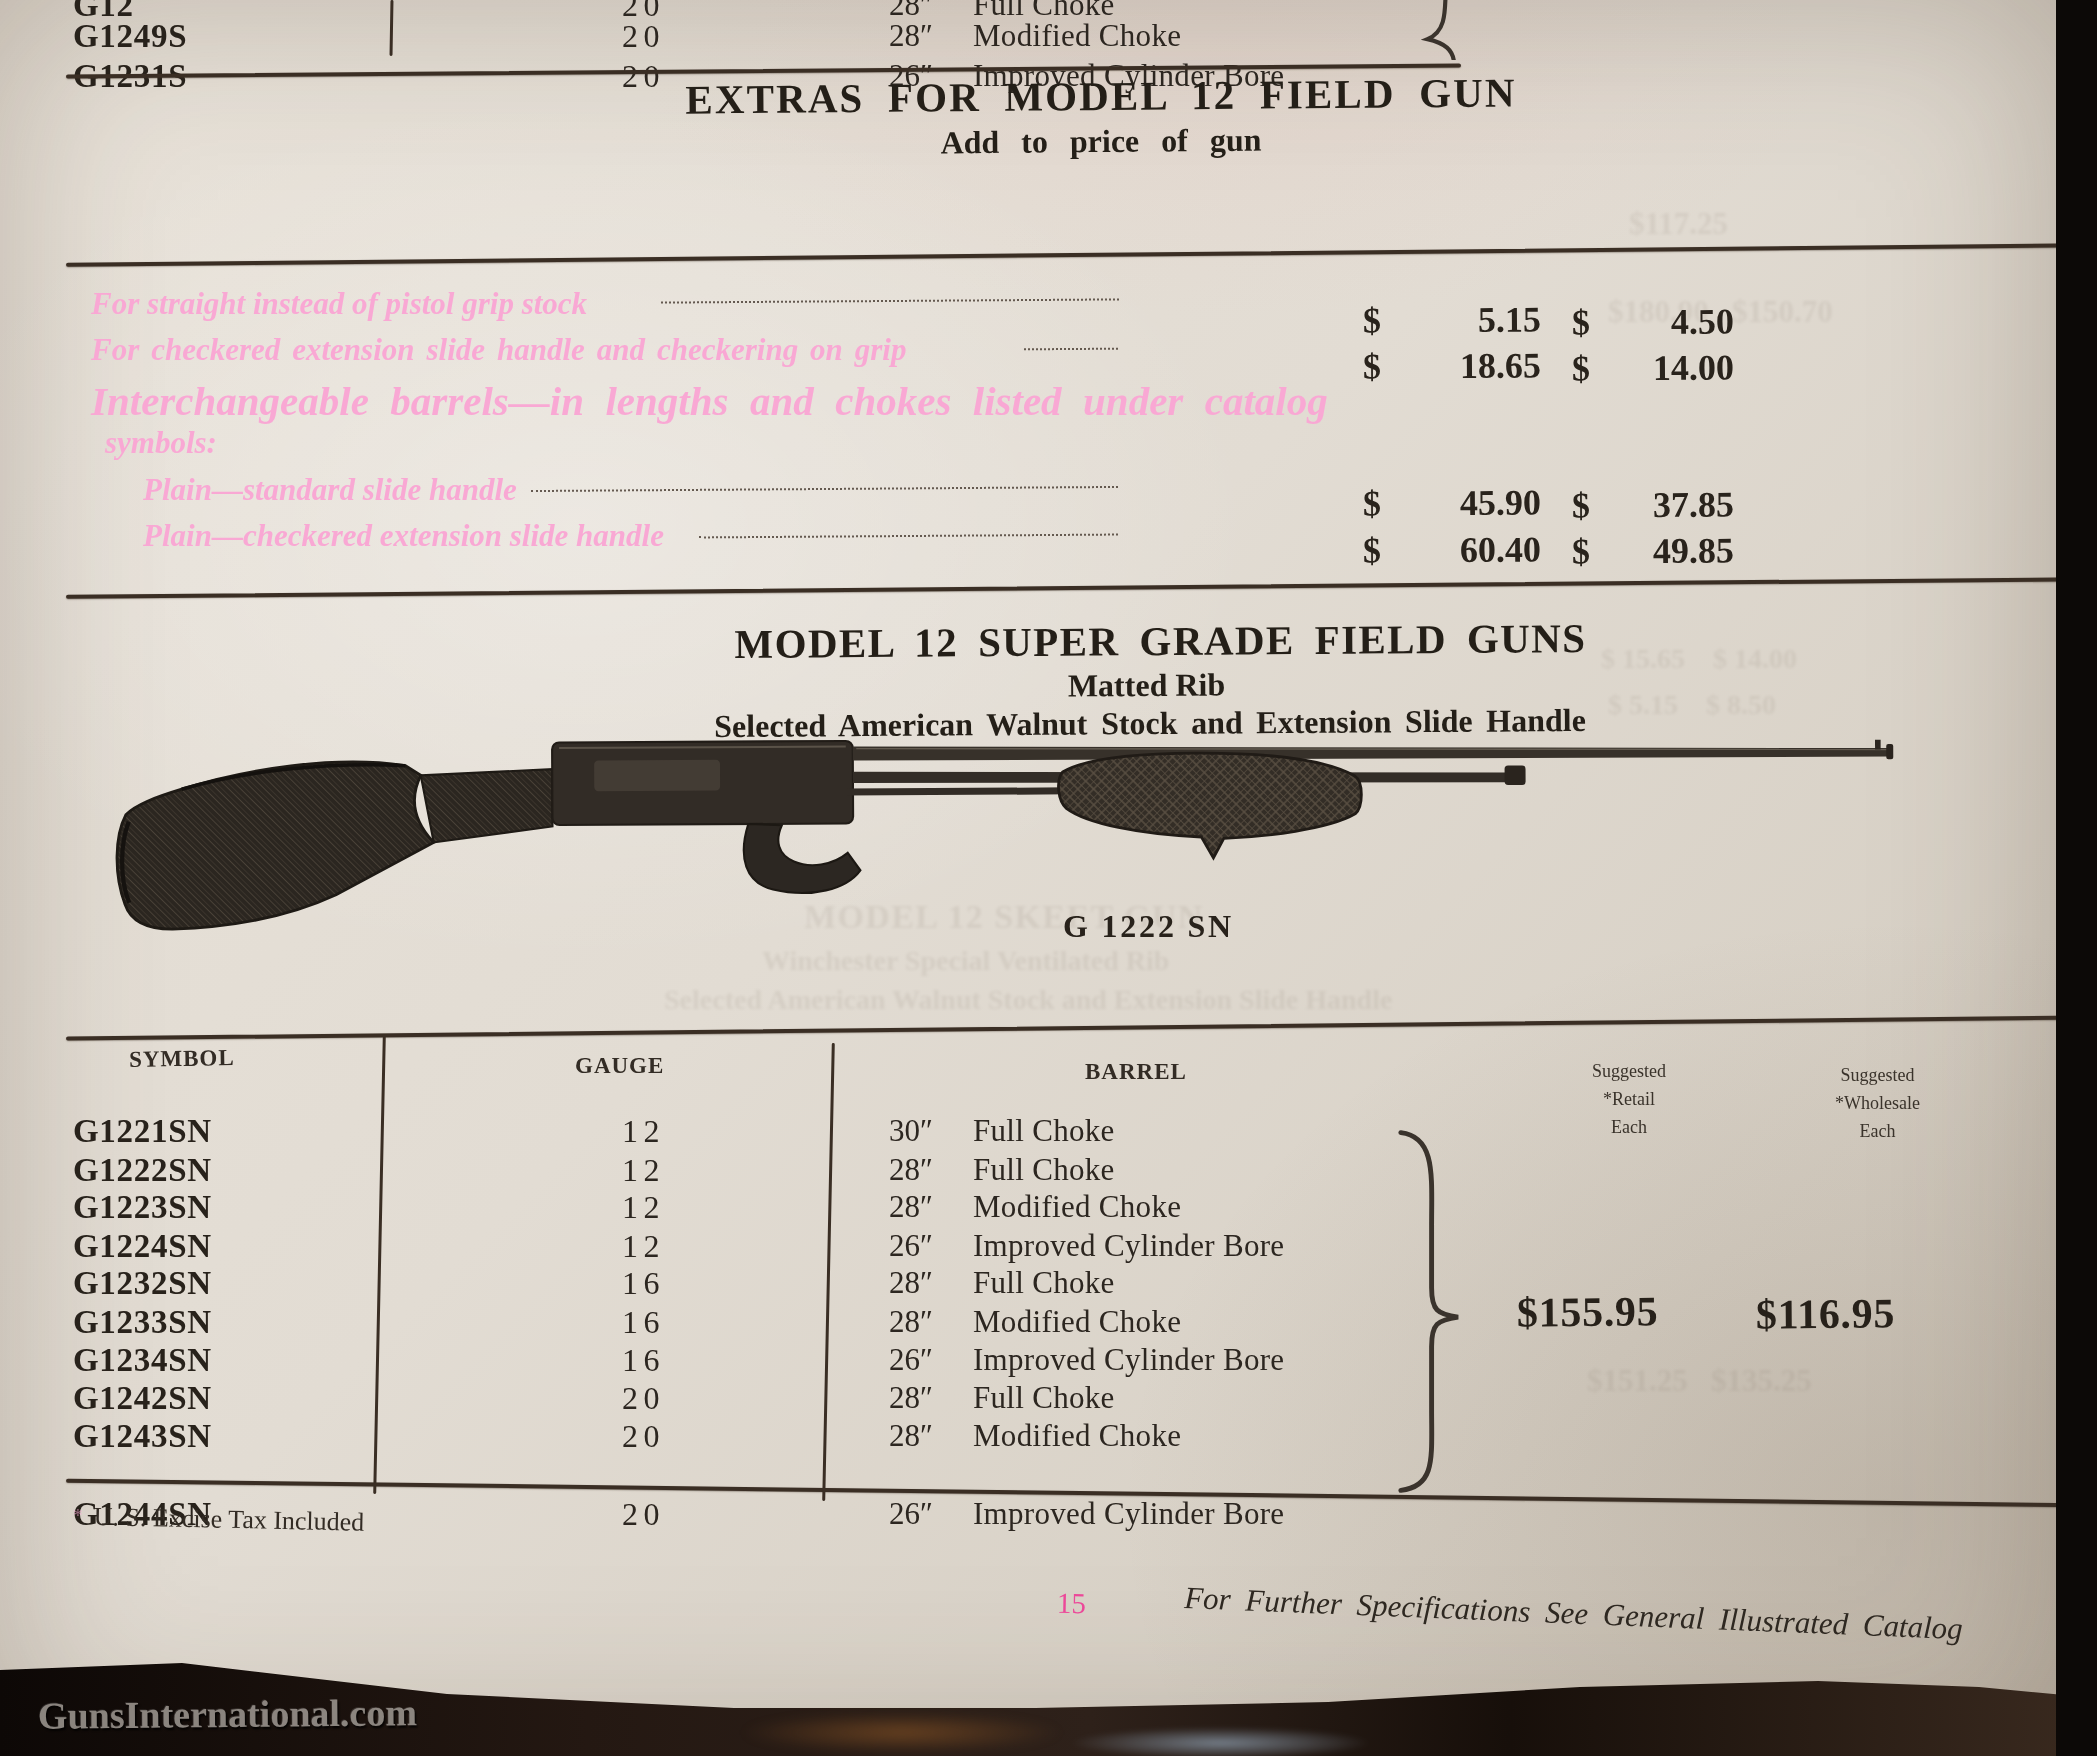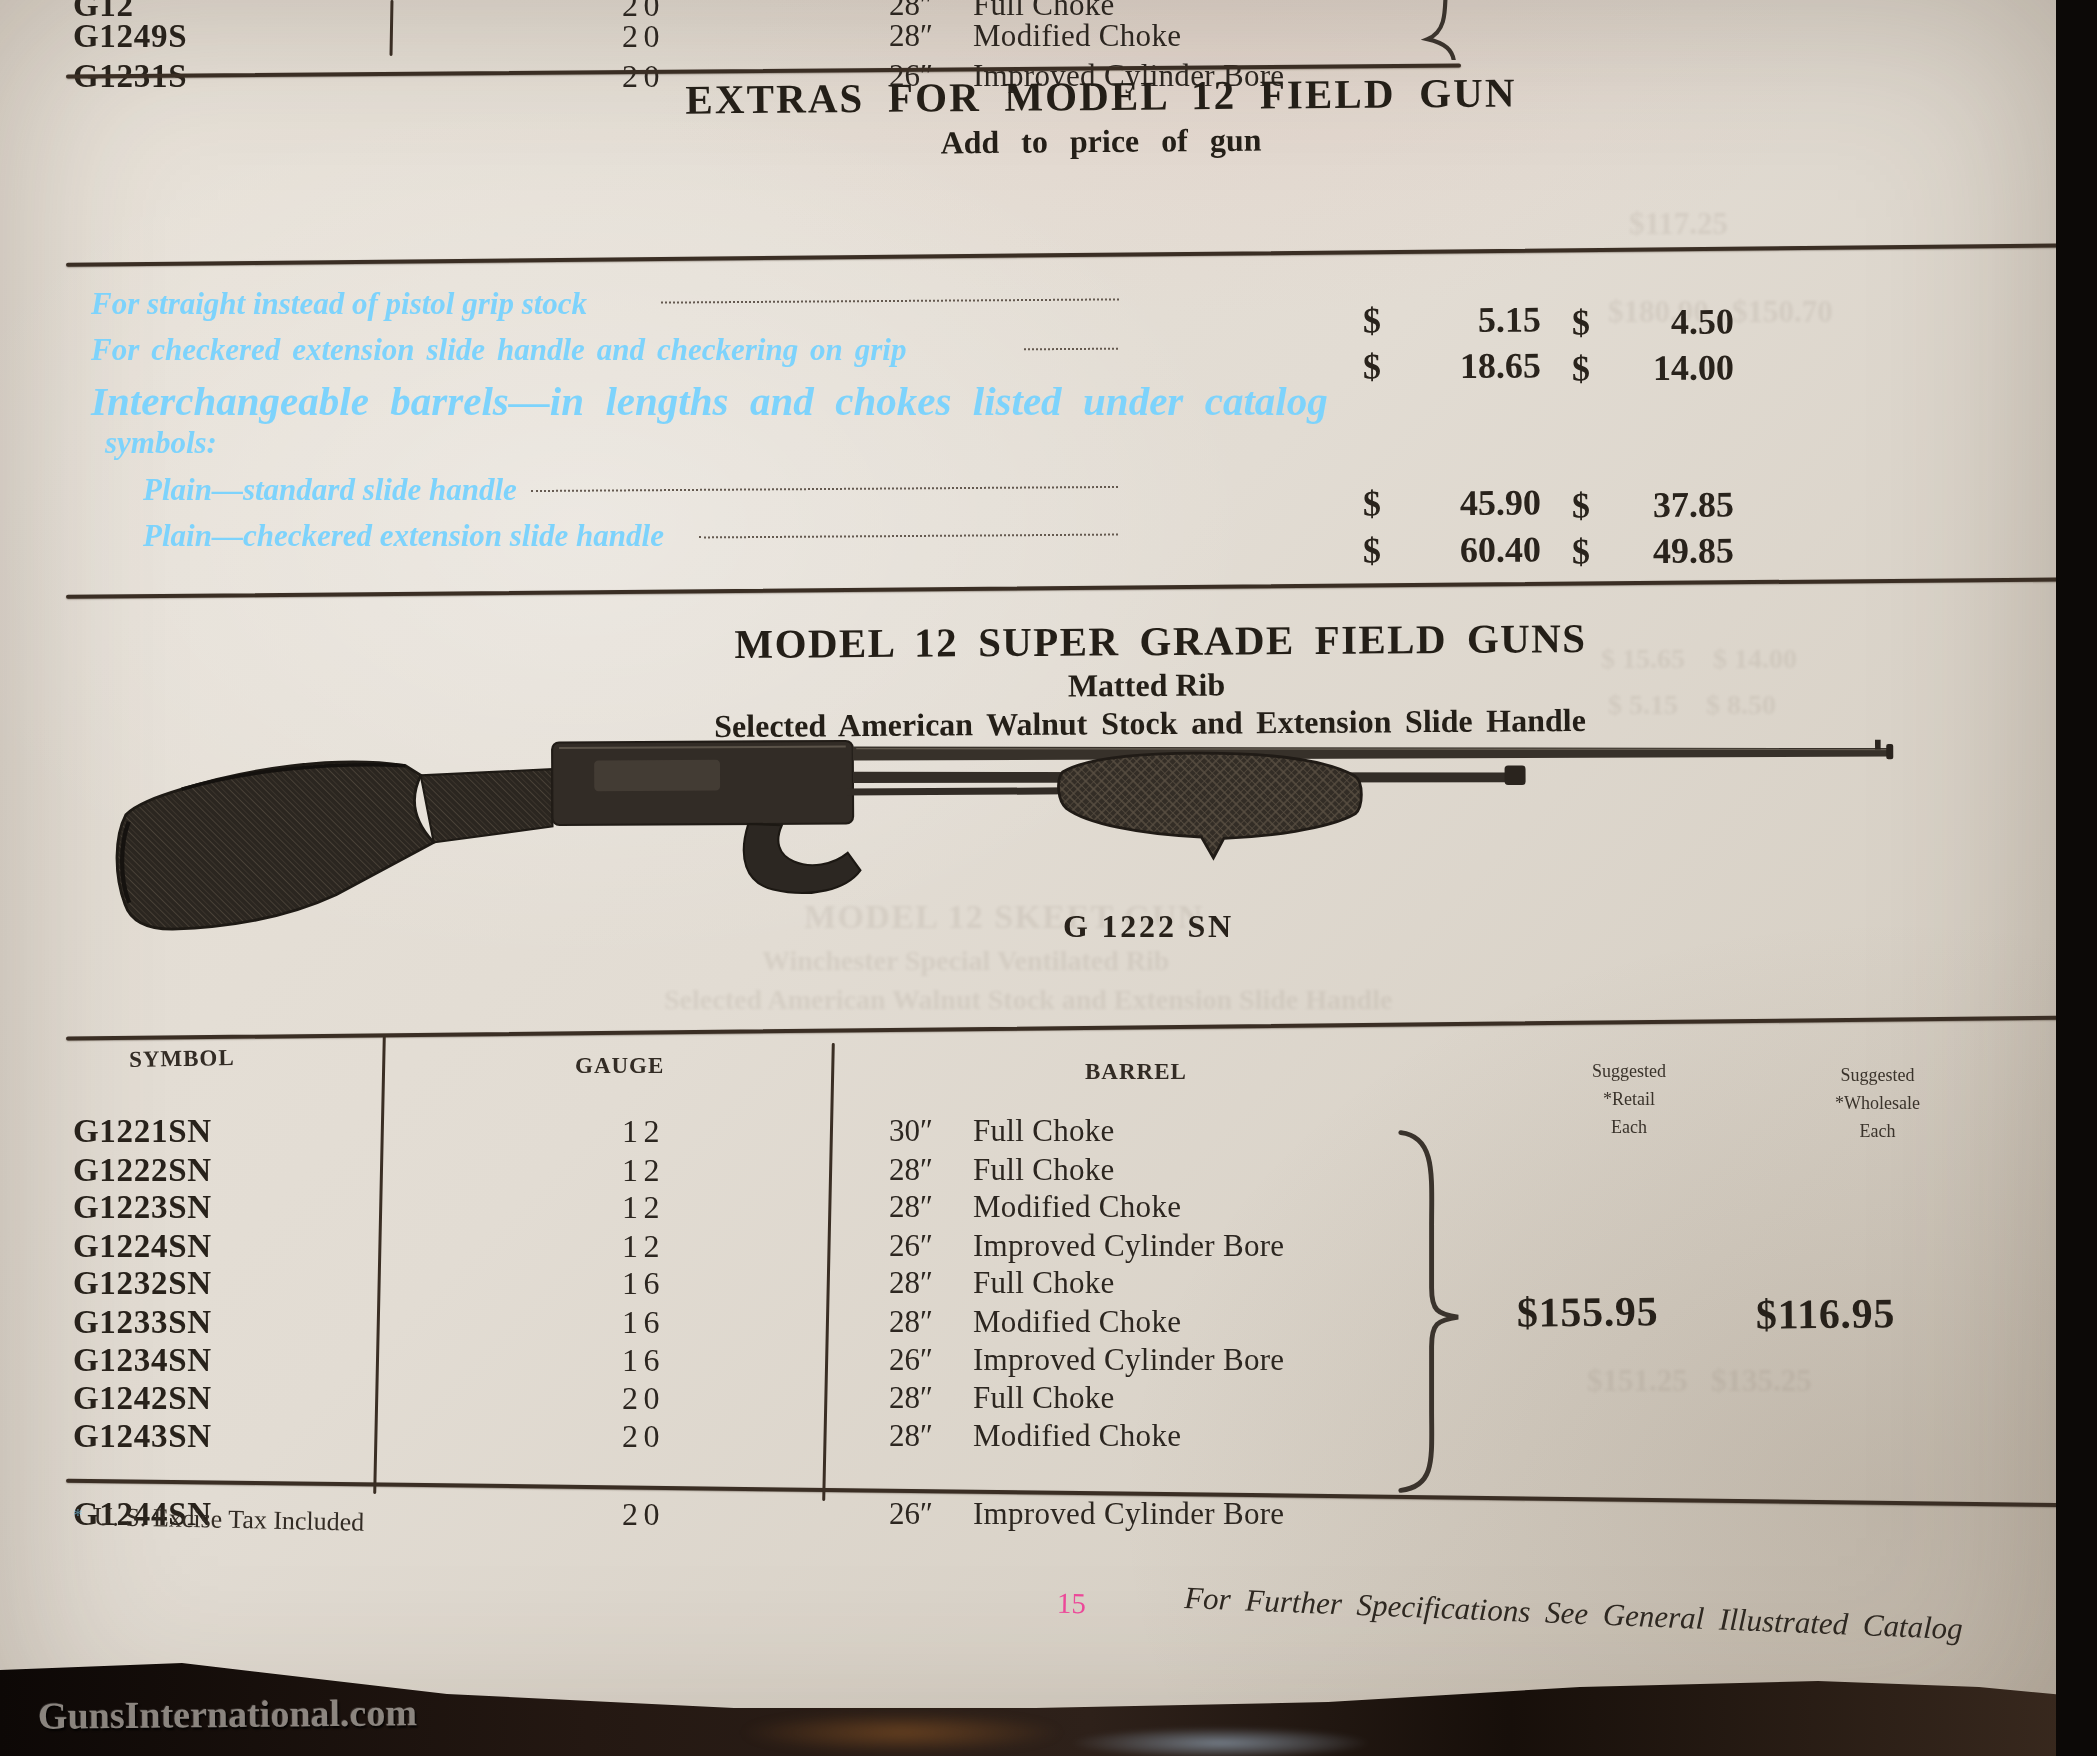--- a/index.html
+++ b/index.html
@@ -5,21 +5,21 @@
   html,body{margin:0;padding:0;background:#0c0907;}
   #frame{position:relative;width:2056px;height:1756px;overflow:hidden;
          font-family:Liberation Serif, serif;background:#0c0907;}
   #paper{position:absolute;inset:0;
     background:
       radial-gradient(979px 629px at 28% 30%, rgba(255,255,255,.30), rgba(255,255,255,0) 70%),
       radial-gradient(839px 350px at 60% 4%, rgba(228,188,180,.18), rgba(0,0,0,0) 70%),
       radial-gradient(1189px 909px at 92% 86%, rgba(96,78,58,.18), rgba(0,0,0,0) 65%),
       linear-gradient(135deg,#e9e3da 0%,#e2dcd3 45%,#d7d0c5 78%,#cfc7bb 100%);
     box-shadow:inset 0 0 182px rgba(70,52,34,.28);}
-  .t{position:absolute;white-space:pre;color:#7dd3fc;line-height:1.08;}
+  .t{position:absolute;white-space:pre;color:#f9a8d4;line-height:1.08;}
   .b{font-weight:700;}
   .i{font-style:italic;}
   .center{left:0;text-align:center;}
   .rule{position:absolute;height:3.5px;background:#3a2e24;border-radius:2.1px;
         box-shadow:0 0.7px 1.4px rgba(58,46,36,.45);}
   .vline{position:absolute;width:2.8px;background:#3a2e24;border-radius:1.4px;}
   .dots{position:absolute;height:4.2px;border-bottom:2.8px dotted #4e4238;opacity:.85;}
   .price{position:absolute;display:flex;justify-content:space-between;
          font-size:36px;font-weight:700;color:#29231c;transform:rotate(-.4deg);}
   .trow{position:absolute;left:0;width:2097px;height:38px;}

